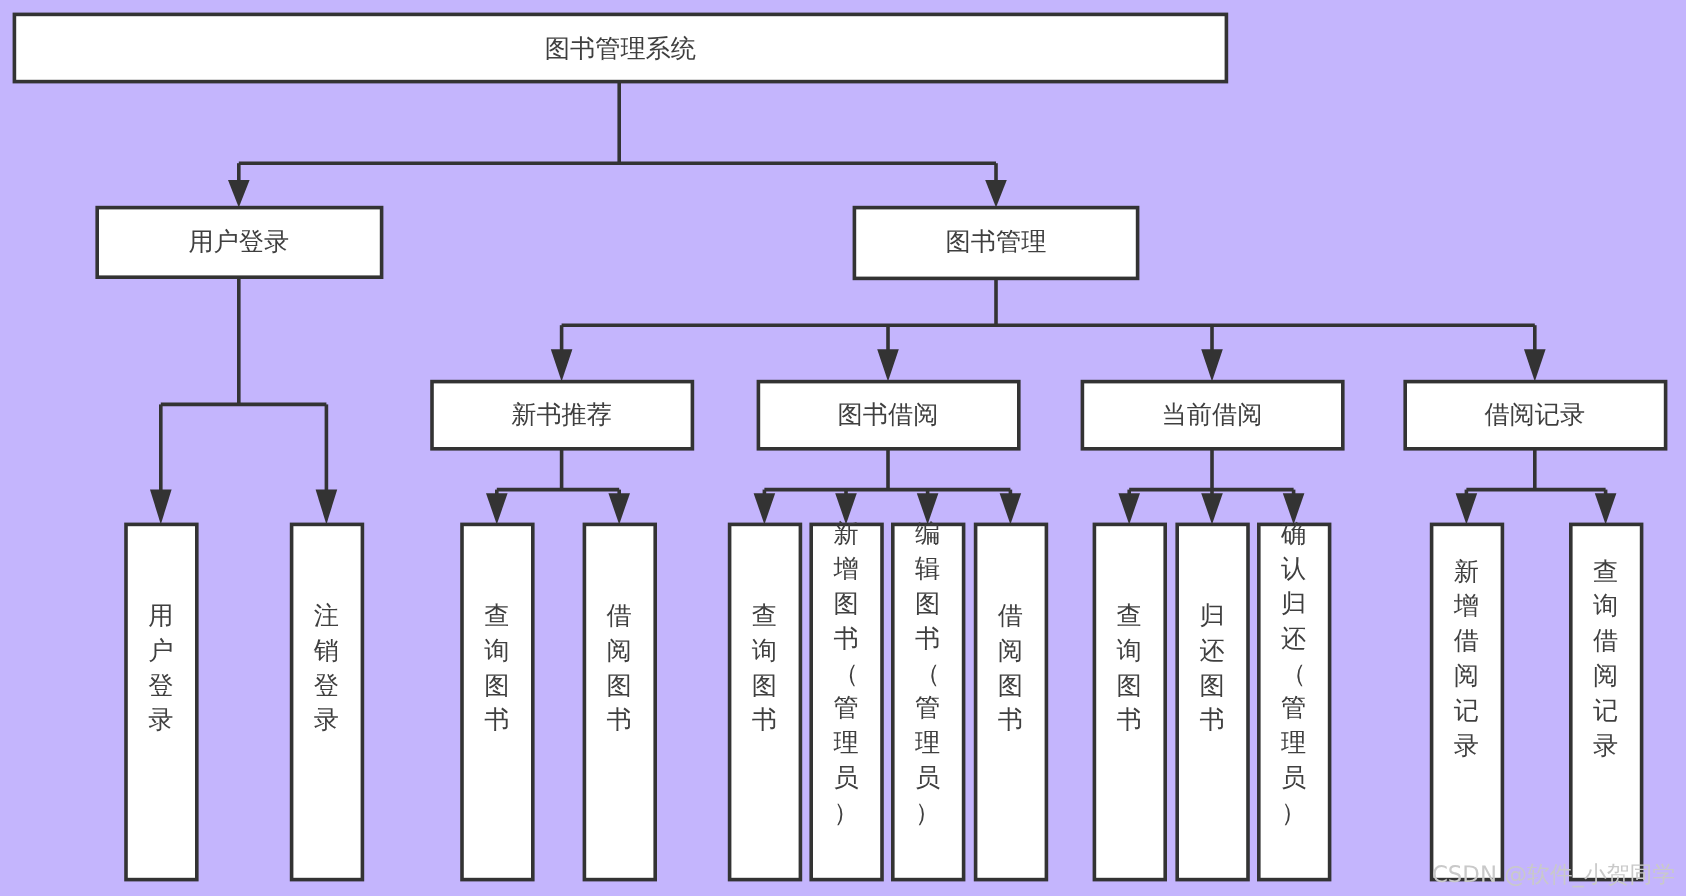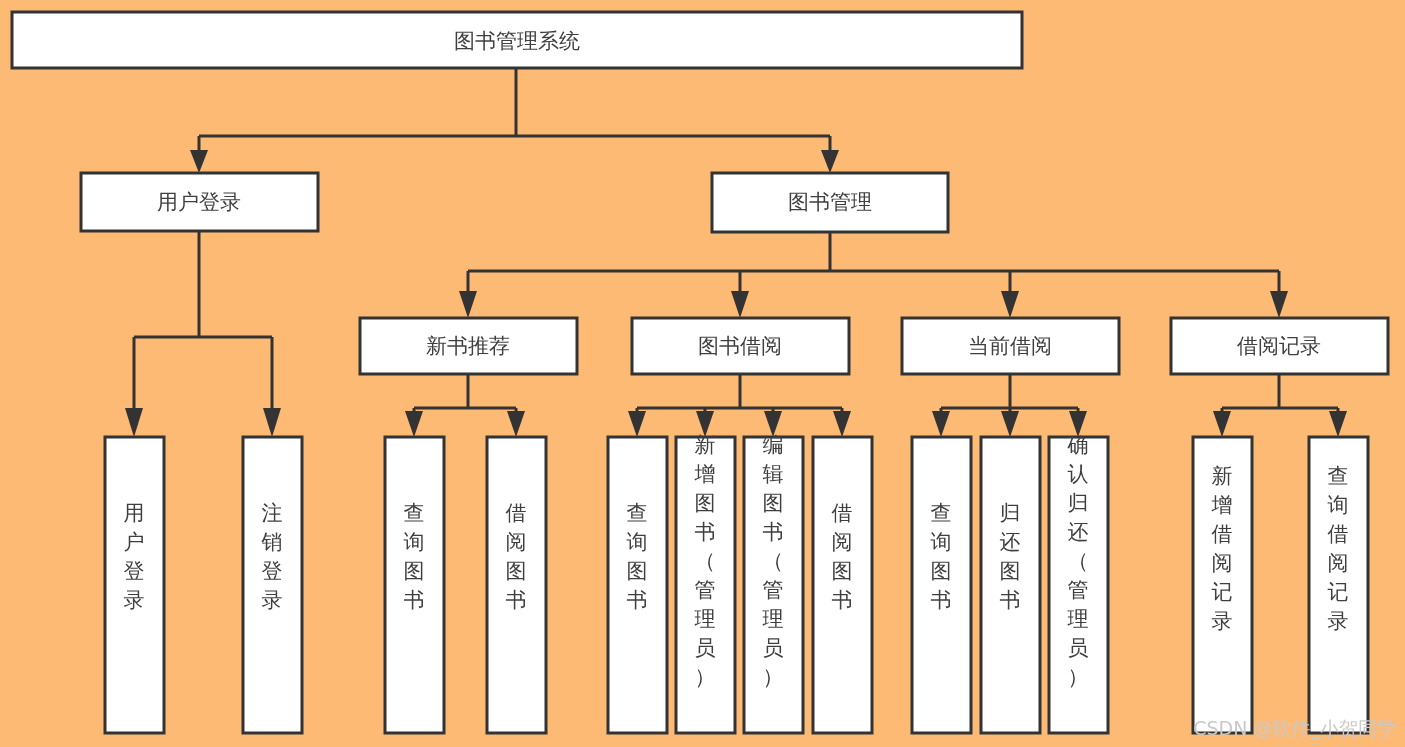--- a/index.html
+++ b/index.html
@@ -8,21 +8,21 @@
     padding: 0;
     background: #ffffff;
   }
   body {
     font-family: "DejaVu Sans", "Liberation Sans", sans-serif;
   }
   #diagram-root {
     position: relative;
     width: 1405px;
     height: 747px;
-    background: #fdba74;
+    background: #c4b5fd;
     overflow: hidden;
   }
   svg#tree-svg {
     position: absolute;
     left: 0;
     top: 0;
     width: 1405px;
     height: 747px;
     display: block;
   }

